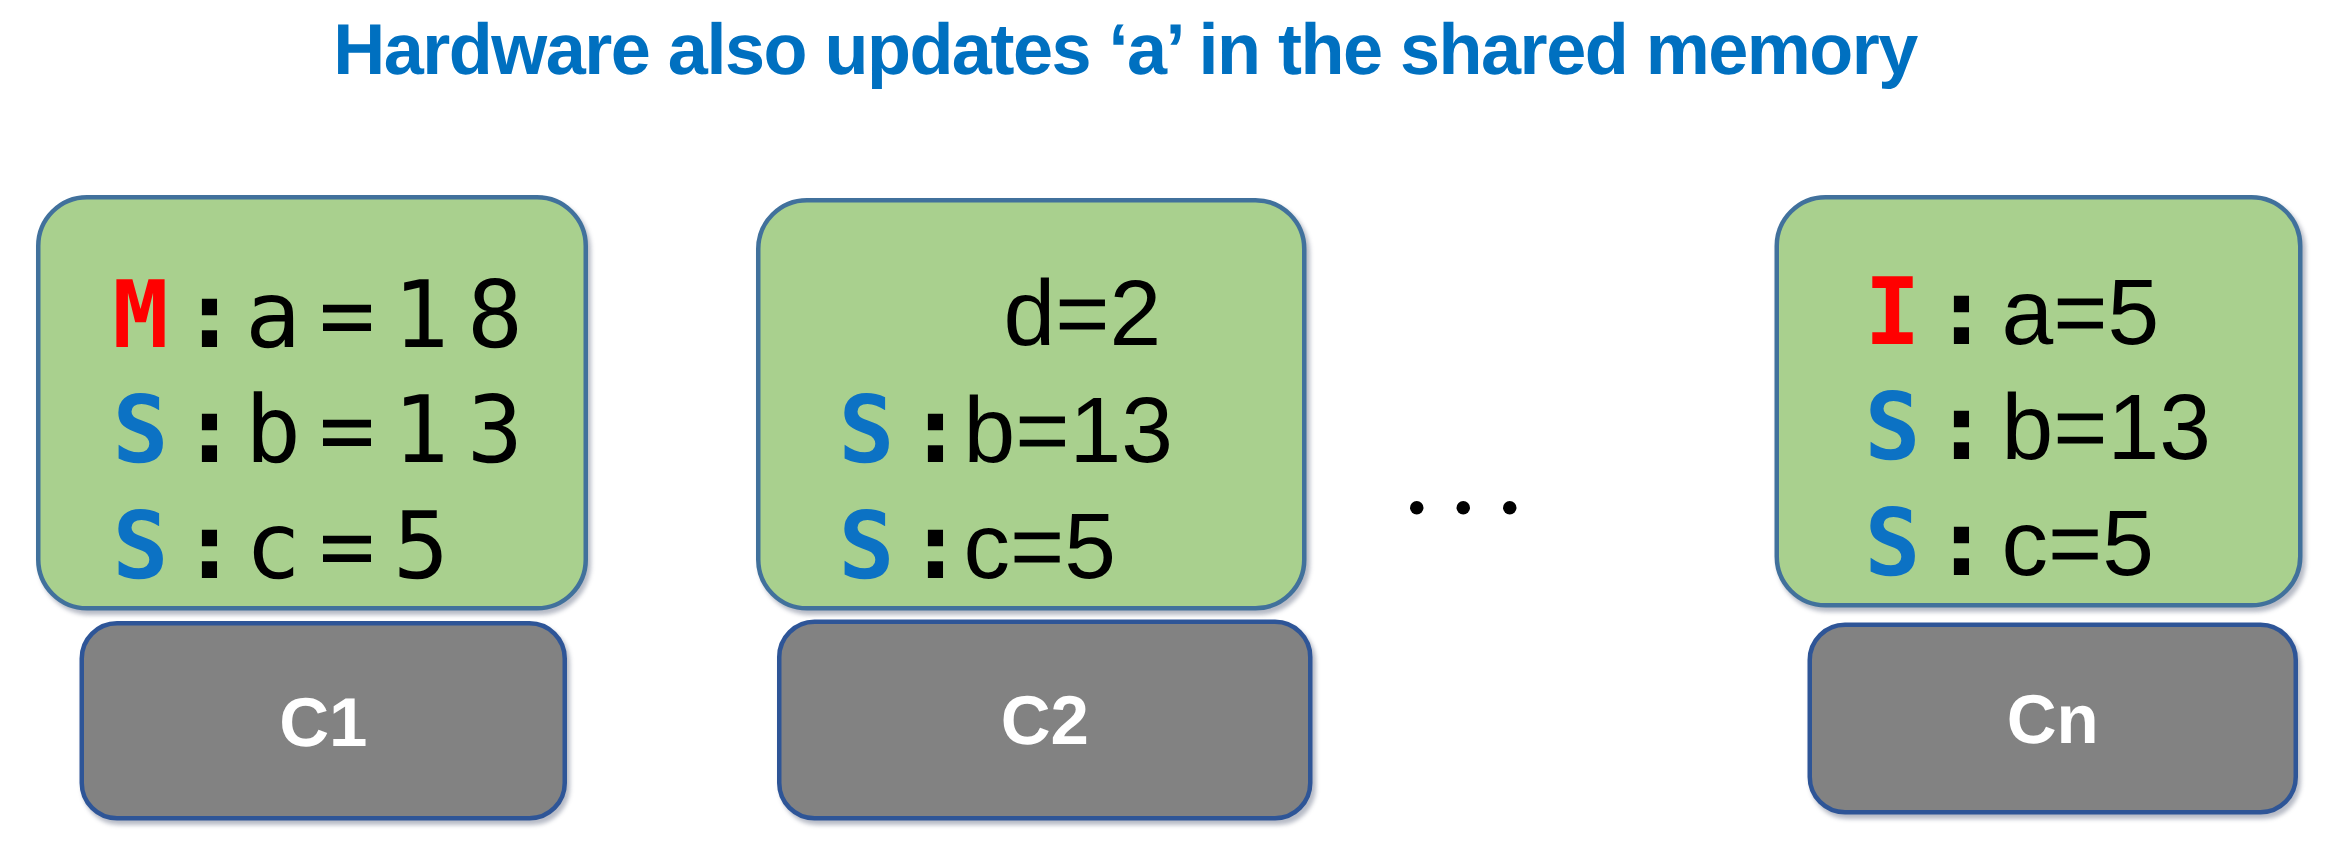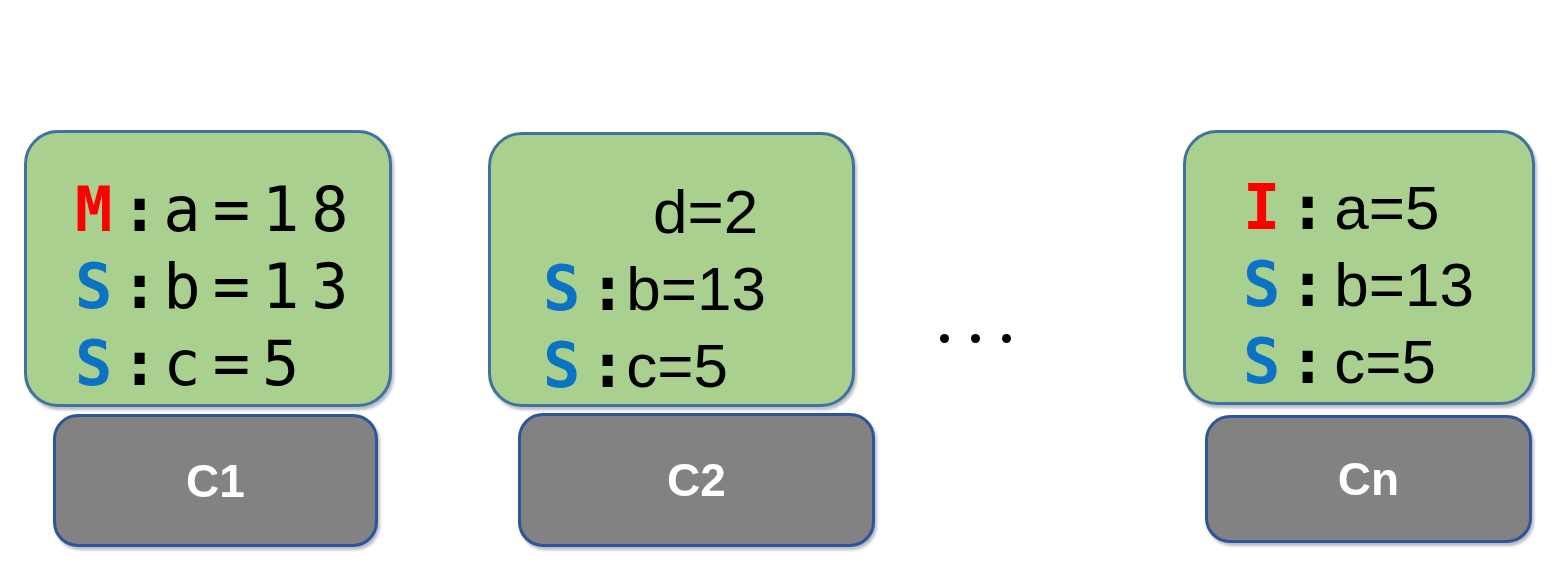--- a/index.html
+++ b/index.html
@@ -24,21 +24,21 @@
     letter-spacing:-1px; color:var(--title-blue);
     font-family:"Liberation Sans", sans-serif;
   }
   .cache {
     position:absolute; background:var(--cache-fill);
     border:3px solid var(--cache-border); border-radius:34px;
     box-shadow:2px 3px 3px rgba(96,104,128,0.45);
     display:flex; flex-direction:column;
   }
   .cache-1 { left:24px;  top:130px; width:368px; height:277px; padding:38px 0 0 48px; }
-  .cache-2 { left:488px; top:132px; width:367px; height:275px; padding:36px 0 0 52px;justify-content:flex-end; }
+  .cache-2 { left:504px; top:132px; width:367px; height:275px; padding:36px 0 0 52px; }
   .cache-3 { left:1183px;top:130px; width:352px; height:275px; padding:36px 0 0 57px; }
   .line {
     display:flex; align-items:baseline; height:77px; line-height:77px;
     font-size:62px; color:var(--text-black); white-space:pre;
   }
   .state {
     display:inline-block; width:46px; font-weight:bold;
     font-family:"DejaVu Sans Mono", monospace;
   }
   .state.red  { color:var(--state-red); }
@@ -67,20 +67,21 @@
     position:absolute; left:940px; top:334px;
     display:flex; gap:22px; align-items:center;
   }
   .dot { width:9px; height:9px; border-radius:50%; background:var(--text-black); display:inline-block; }
 </style>
 </head>
 <body>
 
 <div class="canvas">
 
+  <div class="title">Hardware also updates ‘a’ in the shared memory</div>
 
   <div class="cache cache-1">
     <div class="line">
       <span class="state red">M</span><span class="colon">:</span><span class="value">a=18</span>
     </div>
     <div class="line">
       <span class="state blue">S</span><span class="colon">:</span><span class="value">b=13</span>
     </div>
     <div class="line">
       <span class="state blue">S</span><span class="colon">:</span><span class="value">c=5</span>

